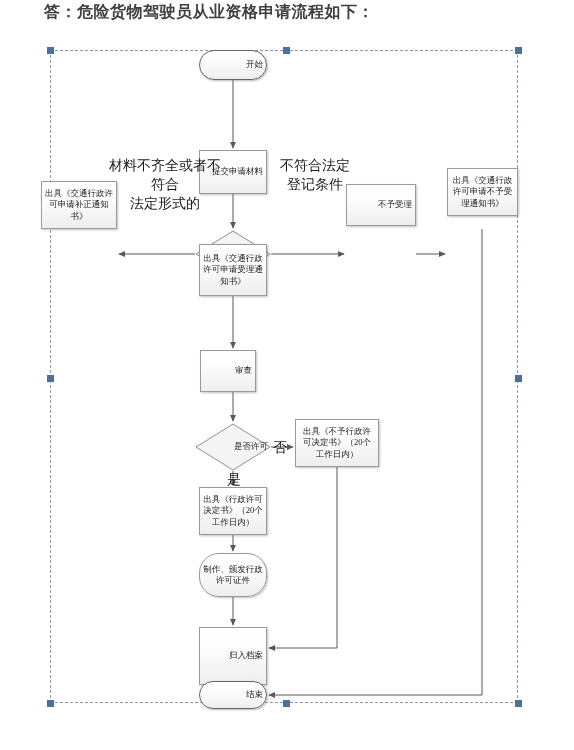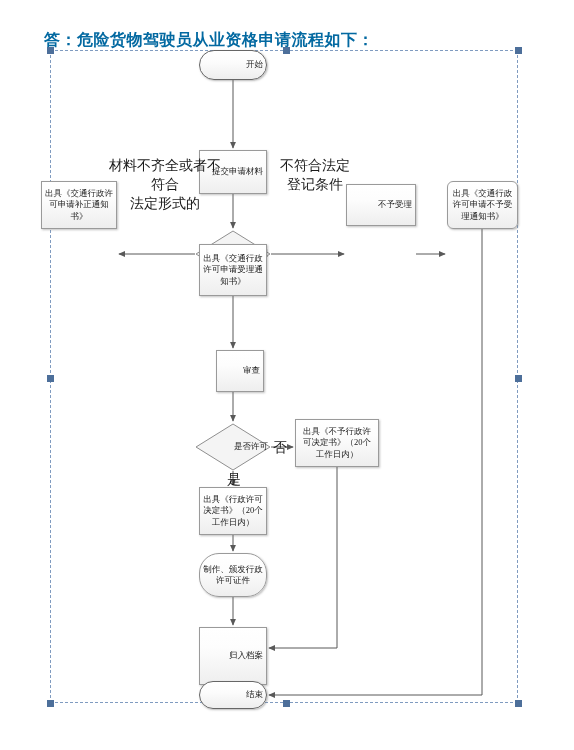--- a/index.html
+++ b/index.html
@@ -10,25 +10,25 @@
   body {
     width: 574px;
     height: 750px;
     position: relative;
     font-family: "Liberation Serif", "DejaVu Serif", serif;
     overflow: hidden;
   }
   #page-title {
     position: absolute;
     left: 44px;
-    top: 30px;
+    top: 2px;
     font-family: "Liberation Sans", "DejaVu Sans", sans-serif;
     font-size: 16px;
     font-weight: 700;
-    color: #0369a1;
+    color: #404040;
     letter-spacing: 0.5px;
     white-space: nowrap;
   }
   #canvas {
     position: absolute;
     left: 50px;
     top: 50px;
     width: 468px;
     height: 653px;
   }
@@ -157,29 +157,29 @@
   </div>
 
   <div class="node process" style="left:-9px;top:131px;width:76px;height:48px;">
     <span class="txt">出具《交通行政许可申请补正通知书》</span>
   </div>
 
   <div class="node process" style="left:296px;top:134px;width:70px;height:42px;">
     <span class="txt">不予受理</span>
   </div>
 
-  <div class="node process" style="left:397px;top:131px;width:71px;height:48px;border-radius:6px;">
+  <div class="node process" style="left:397px;top:118px;width:71px;height:48px;">
     <span class="txt">出具《交通行政许可申请不予受理通知书》</span>
   </div>
 
   <div class="node process" style="left:149px;top:194px;width:68px;height:52px;">
     <span class="txt">出具《交通行政许可申请受理通知书》</span>
   </div>
 
-  <div class="node process" style="left:166px;top:300px;width:48px;height:42px;">
+  <div class="node process" style="left:150px;top:300px;width:56px;height:42px;">
     <span class="txt">审查</span>
   </div>
 
   <div class="node decision" style="left:145px;top:373px;width:76px;height:48px;">
     <svg class="dia" viewBox="0 0 76 48" preserveAspectRatio="none">
       <polygon points="38,1 75,24 38,47 1,24" fill="#f4f4f4" stroke="#8f8f8f" stroke-width="1"></polygon>
     </svg>
     <span class="txt">是否许可</span>
   </div>
 

